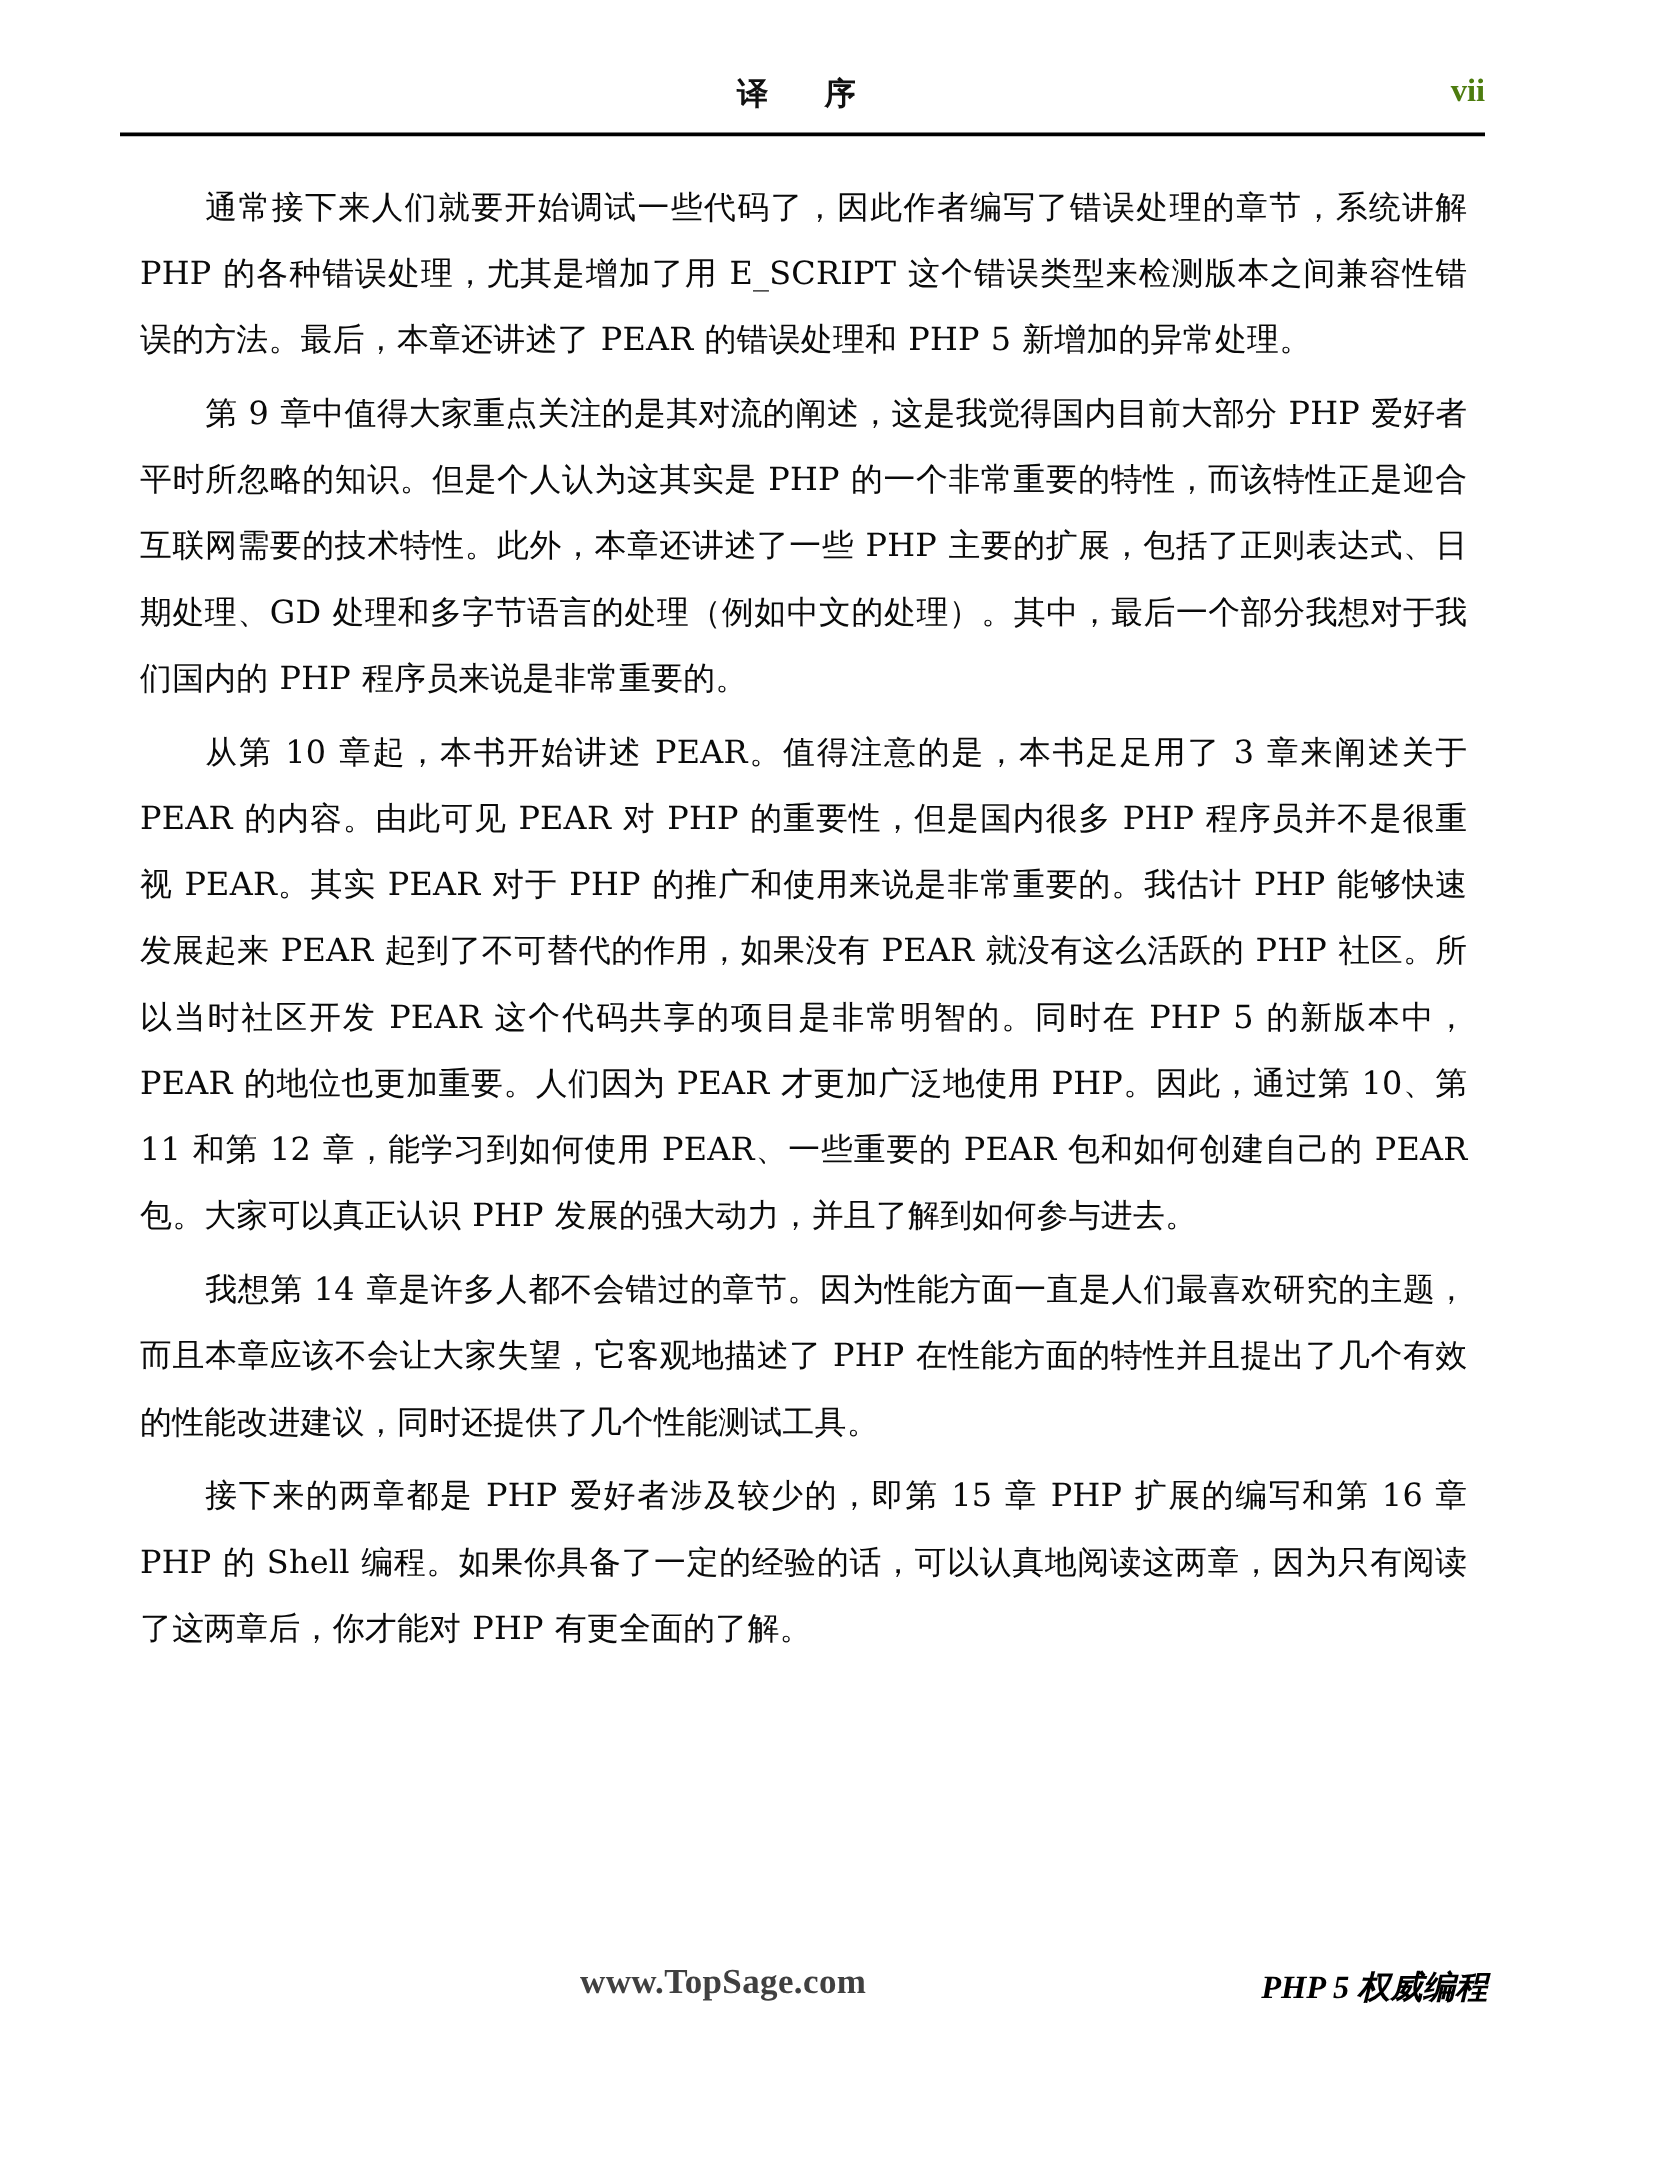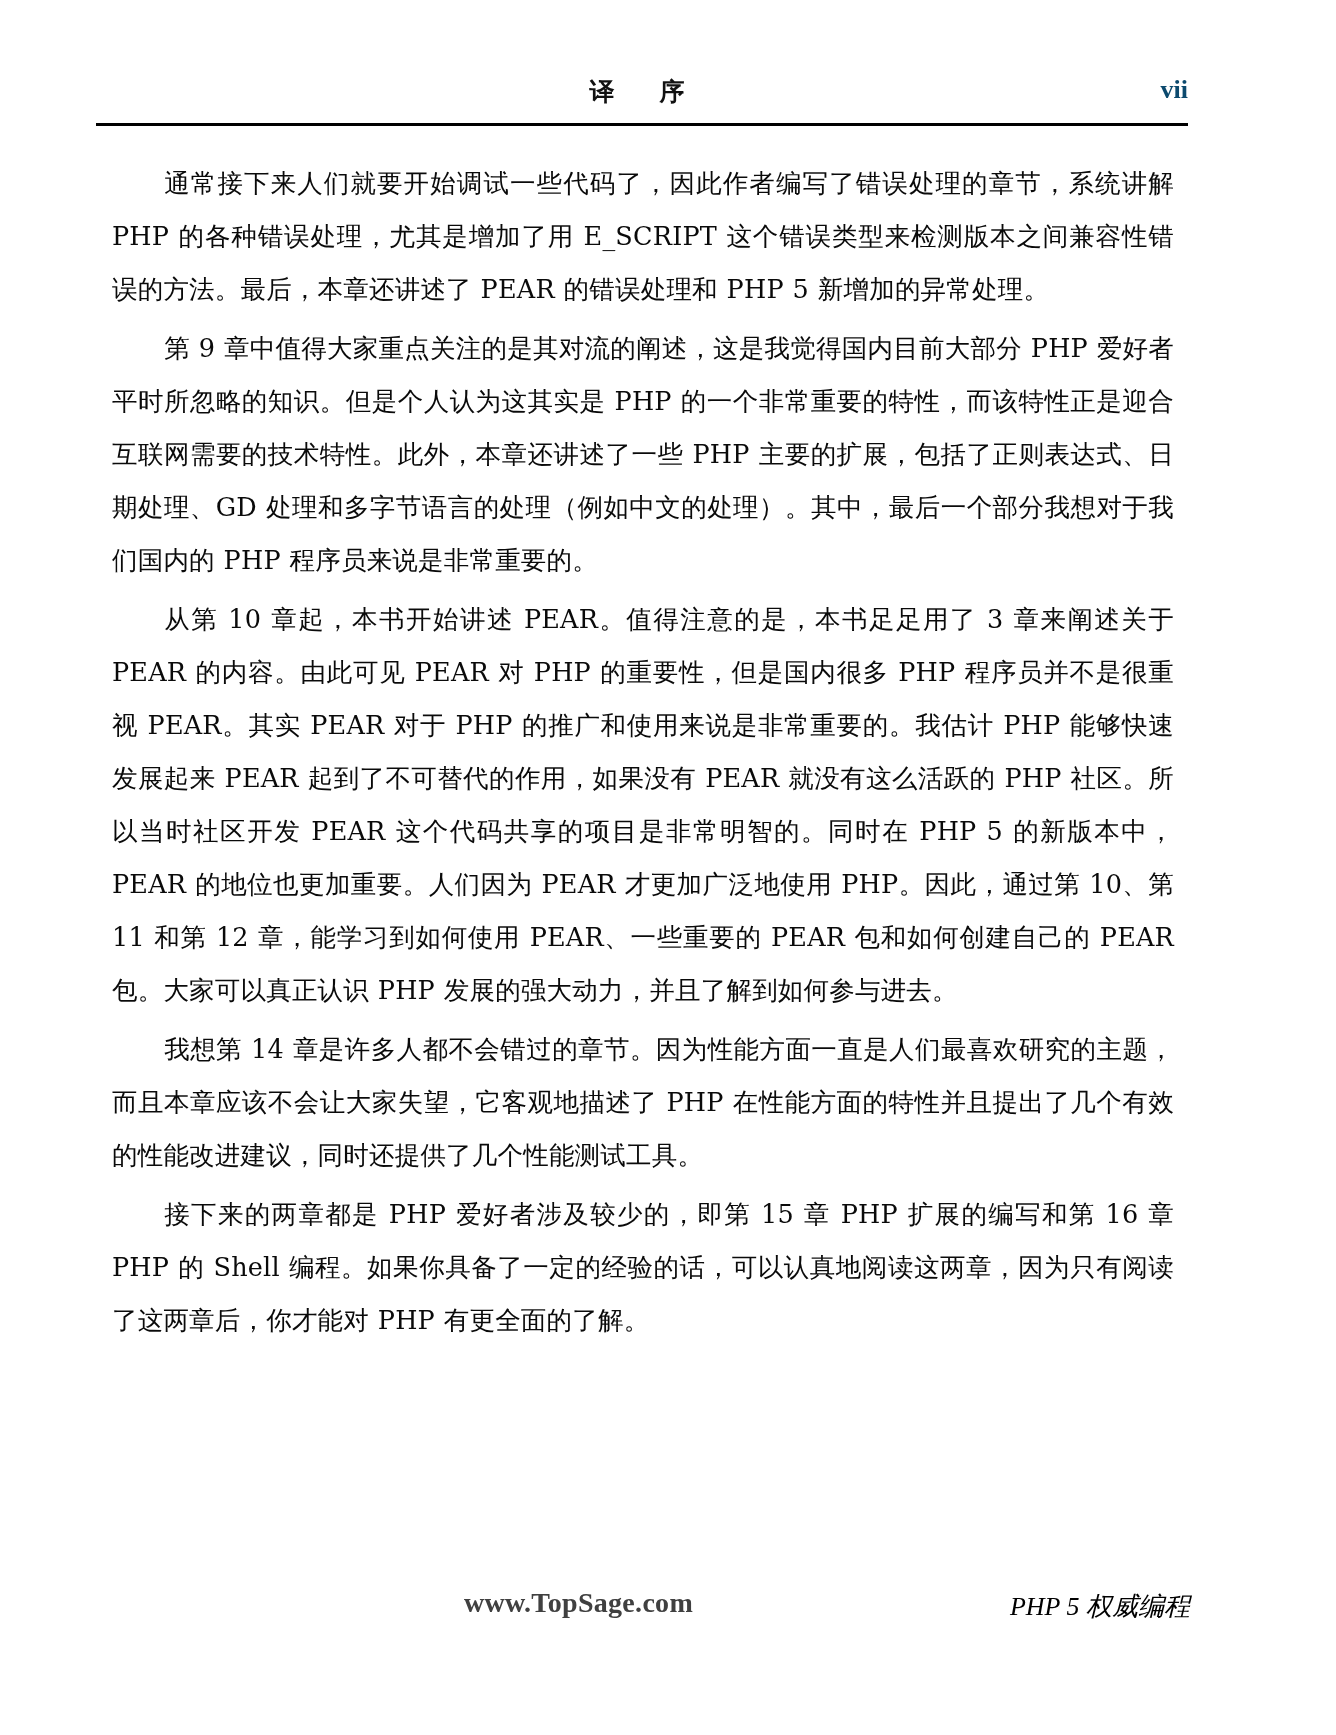--- a/index.html
+++ b/index.html
@@ -10,21 +10,21 @@
   body {
     width: 1336px;
     height: 1735px;
     font-family: "Liberation Serif", "DejaVu Serif", serif;
     color: #000000;
     position: relative;
     overflow: hidden;
   }
   .page {
     position: absolute;
-    left: 0; top: 17px;
+    left: 0; top: 0;
     width: 1336px;
     height: 1273px;
     background: #fff;
   }
 
   
   .header {
     position: absolute;
     left: 96px;
     top: 58px;
@@ -42,21 +42,21 @@
     font-weight: 600;
     color: #111;
   }
   .header-folio {
     position: absolute;
     right: 0;
     top: 0;
     font-size: 26px;
     font-weight: 700;
     font-family: "Liberation Serif", serif;
-    color: #0c4a6e;
+    color: #4d7c0f;
   }
   .header-rule {
     position: absolute;
     left: 0;
     right: 0;
     top: 48px;
     height: 3px;
     background: #000;
   }
 
@@ -99,21 +99,21 @@
     font-family: "Liberation Serif", "DejaVu Serif", serif;
     color: #404040;
     letter-spacing: 0.3px;
   }
   .footer-book {
     position: absolute;
     right: 0;
     top: 2px;
     font-size: 26px;
     font-style: italic;
-    font-weight: 400;
+    font-weight: 700;
     font-family: "Liberation Serif", "DejaVu Serif", serif;
     color: #000;
   }
 </style>
 </head>
 <body>
 
 <div class="page">
 
   <div class="header">

